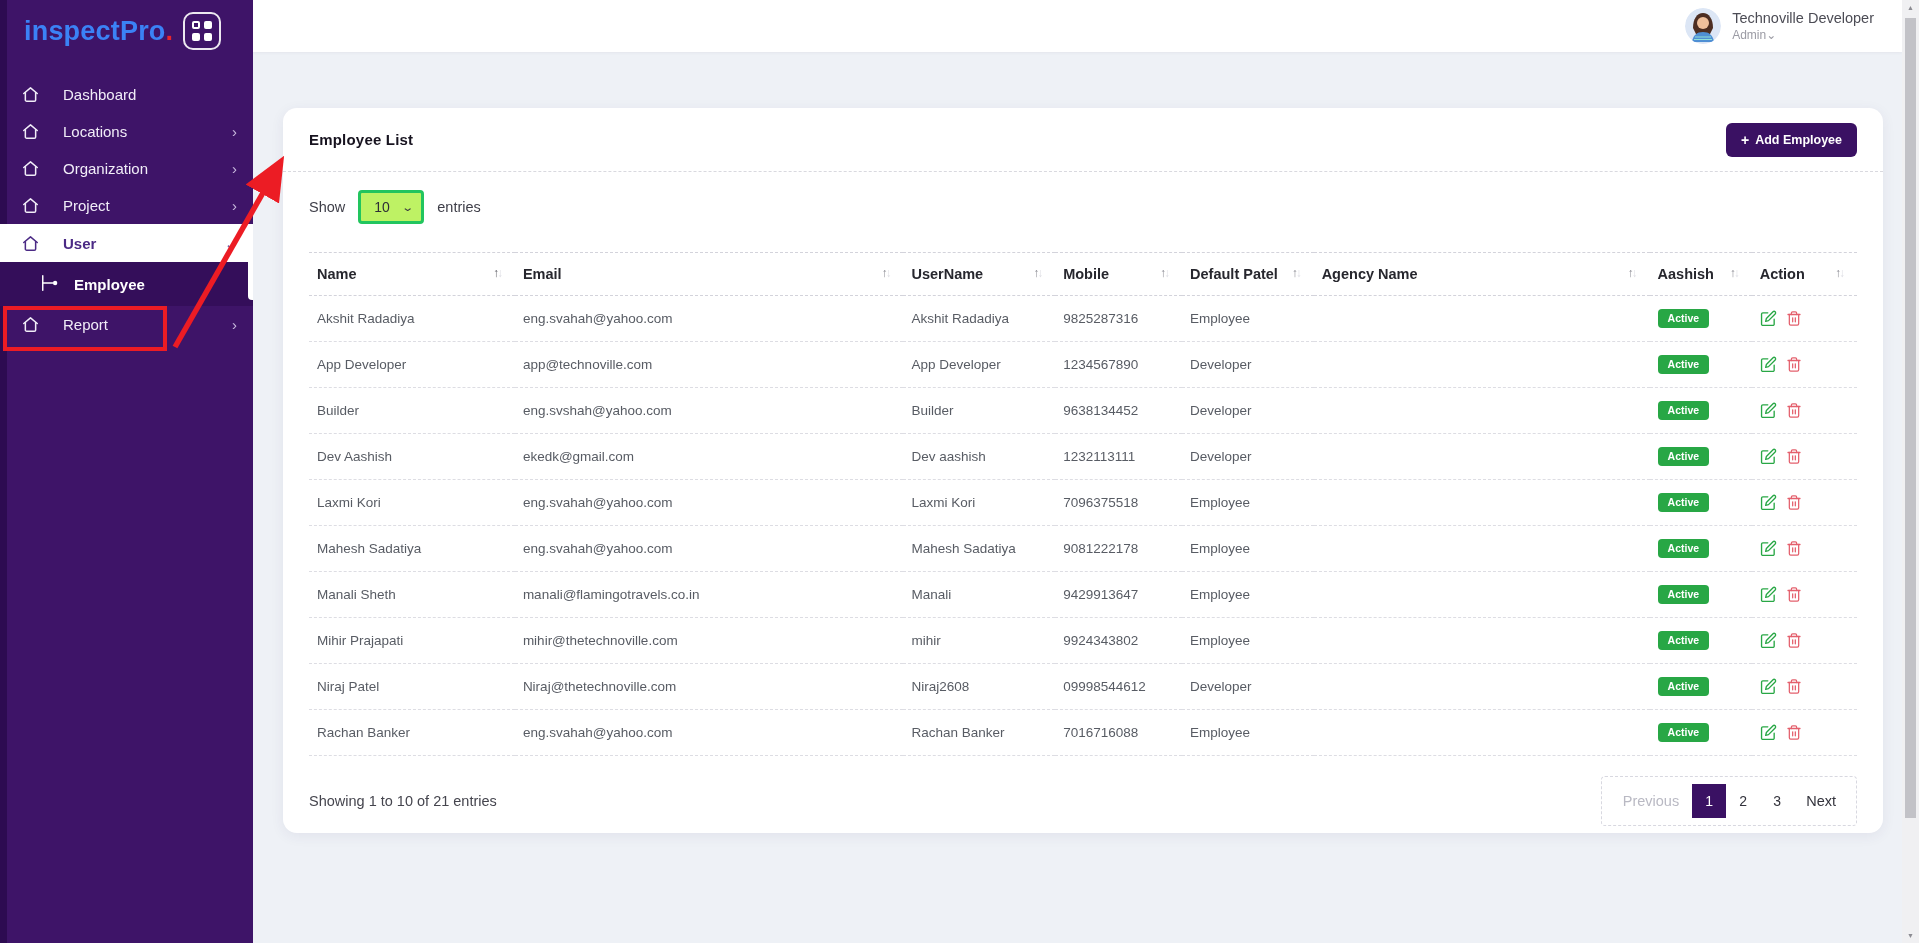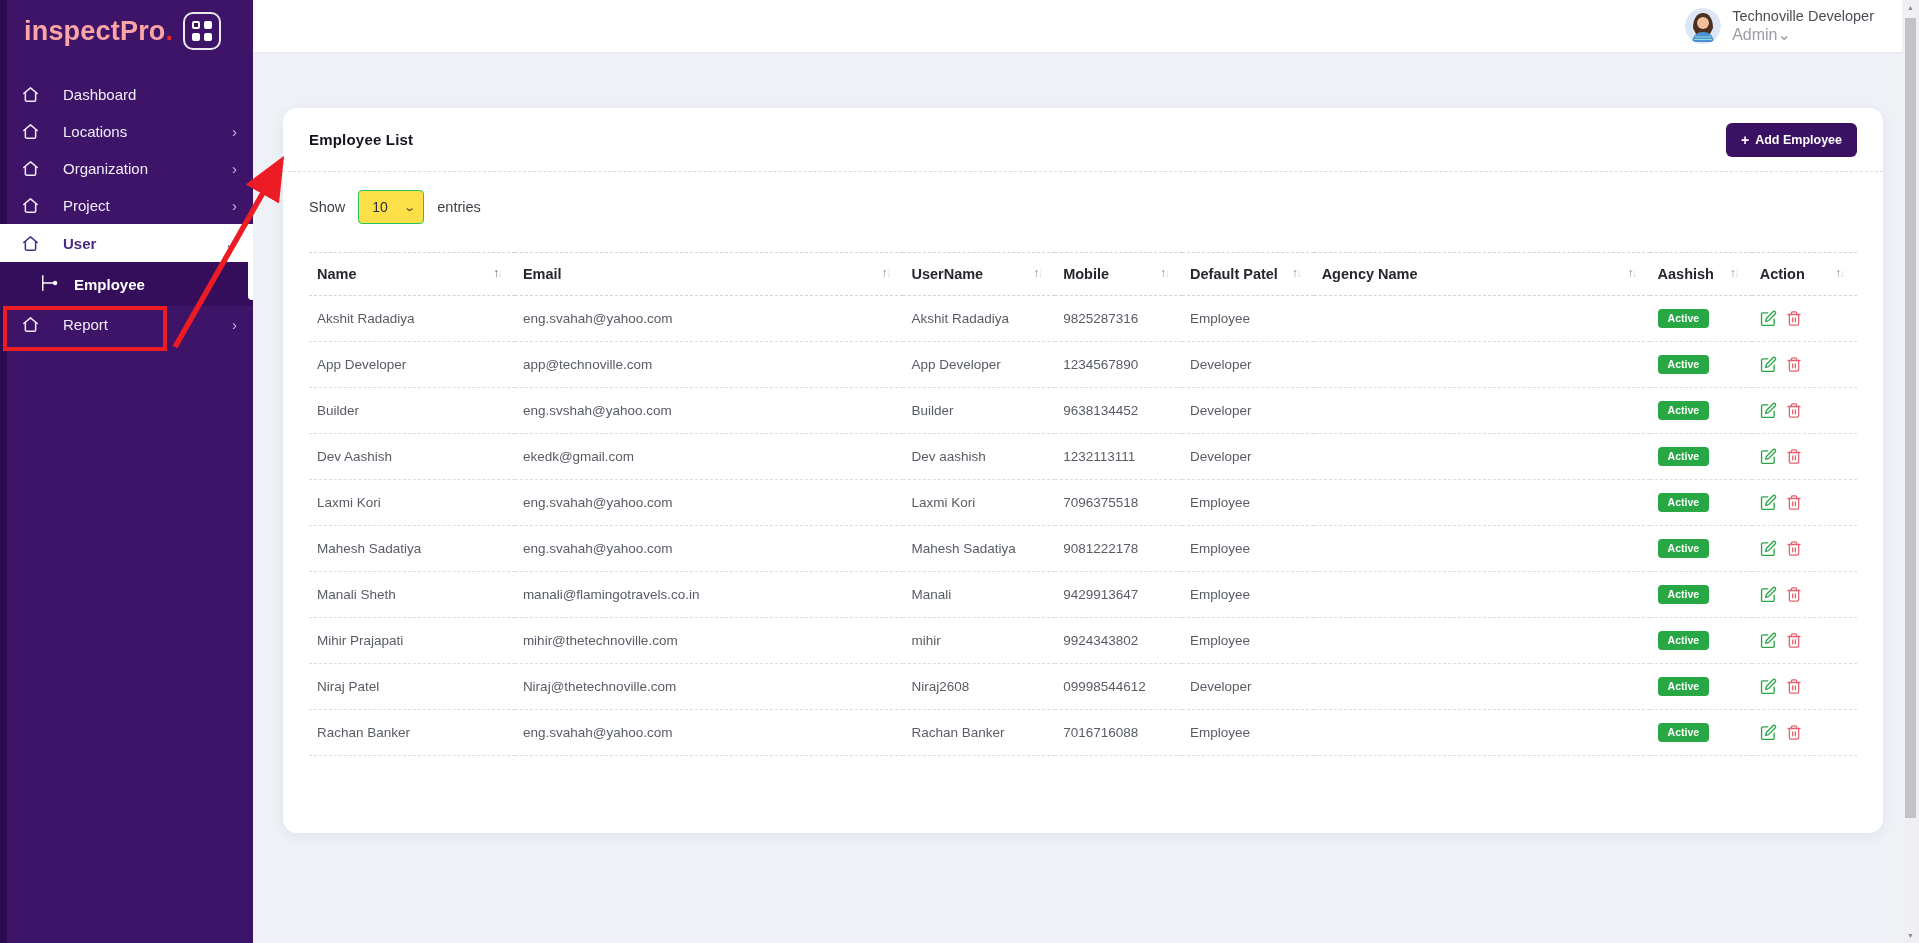--- a/index.html
+++ b/index.html
@@ -4,52 +4,52 @@
 <style>
   * { box-sizing: border-box; margin: 0; padding: 0; }
   html,body { width:1919px; height:943px; }
   body { font-family:"Liberation Sans","DejaVu Sans",sans-serif; background:#eef1f6; overflow:hidden; }
   .app { position:relative; width:1919px; height:943px; background:#eef1f6; overflow:hidden; }
 
   
   .sidebar { position:absolute; left:0; top:0; bottom:0; width:253px; background:#3e1468; z-index:5; }
   .sidebar::before { content:""; position:absolute; left:0; top:0; bottom:0; width:7px; background:#2d0b51; }
   .logo-row { height:62px; display:flex; align-items:center; padding-left:24px; gap:10px; position:relative; z-index:1; }
-  .logo-text { color:#fca5a5; font-size:27px; font-weight:800; letter-spacing:.2px; }
+  .logo-text { color:#3b82f6; font-size:27px; font-weight:800; letter-spacing:.2px; }
   .logo-dot { color:#e8262b; }
   .grid-badge { width:38px; height:38px; border:2px solid rgba(255,255,255,.9); border-radius:10px; display:grid; grid-template-columns:8px 8px; grid-template-rows:8px 8px; gap:4px; place-content:center; }
   .grid-badge span { width:8px; height:8px; border-radius:2px; background:#fff; }
   .grid-badge span.hollow { background:transparent; border:2px solid #fff; }
   .menu { position:relative; z-index:1; padding-top:14px; }
   .menu-item { height:37px; display:flex; align-items:center; gap:22px; padding:0 16px 0 21px; color:#f1edf8; font-size:15px; cursor:pointer; position:relative; }
   .menu-item .mi-icon { display:flex; width:20px; color:#f1edf8; }
   .menu-item .chev { margin-left:auto; color:#c9bade; font-size:15px; line-height:1; }
   .menu-item.active { background:#ffffff; color:#4b2a85; font-weight:700; height:38px; }
   .menu-item.active .mi-icon { color:#4b2a85; }
   .menu-item.active .chev { color:#7a62a5; }
   .sub-item { height:44px; display:flex; align-items:center; gap:12px; padding-left:40px; background:#340e5a; color:#ffffff; font-size:15px; font-weight:600; cursor:pointer; position:relative; }
   .side-pill { position:absolute; right:0; top:258px; width:5px; height:42px; background:#ffffff; border-radius:4px 0 0 4px; z-index:2; }
 
   
   .topbar { position:absolute; left:253px; top:0; width:1649px; height:52px; background:#ffffff; box-shadow:0 1px 3px rgba(30,20,60,.05); display:flex; align-items:center; justify-content:flex-end; padding-right:28px; gap:11px; z-index:2; }
   .avatar { width:36px; height:36px; border-radius:50%; overflow:hidden; flex:0 0 36px; cursor:pointer; }
   .user-block { line-height:1.25; cursor:pointer; }
   .user-name { font-size:14.5px; color:#4c4c55; }
-  .user-role { font-size:16px; color:#9b9ba4; }
+  .user-role { font-size:12px; color:#9b9ba4; }
 
   
   .card { position:absolute; left:283px; top:108px; width:1600px; height:725px; background:#ffffff; border-radius:14px; box-shadow:0 3px 14px rgba(50,40,100,.07); z-index:3; }
   .card-header { height:64px; display:flex; align-items:center; justify-content:space-between; padding:0 26px; border-bottom:1px dashed #d9d9df; }
   .page-title { font-size:15px; font-weight:800; color:#17131f; letter-spacing:.2px; }
   .btn-add { background:#3a1163; color:#fff; border:none; border-radius:6px; font-size:12.5px; font-weight:700; font-family:inherit; padding:10px 15px; display:flex; align-items:center; gap:6px; cursor:pointer; }
   .btn-add .plus { font-size:14px; font-weight:800; line-height:1; }
 
   .controls { height:70px; display:flex; align-items:center; justify-content:space-between; padding:0 26px; }
   .controls-left { display:flex; align-items:center; gap:13px; font-size:14.5px; color:#3e3e48; }
-  .select-box { width:66px; height:34px; border:1px solid #22c55e; border-radius:4px; display:flex; align-items:center; justify-content:space-between; padding:0 9px 0 13px; font-size:14px; color:#2e2e36; cursor:pointer; background:#fde047; }
+  .select-box { width:66px; height:34px; border:3px solid #22c55e; border-radius:4px; display:flex; align-items:center; justify-content:space-between; padding:0 9px 0 13px; font-size:14px; color:#2e2e36; cursor:pointer; background:#bef264; }
   .select-box .sel-chev { font-size:11px; color:#3a3a40; transform:scaleX(1.4); }
   .controls-right { display:flex; align-items:center; gap:10px; font-size:14.5px; color:#3e3e48; }
   .search-input { width:192px; height:36px; border:1px dashed #cfcfd8; border-radius:3px; font-family:inherit; font-size:14px; color:#333; padding:0 10px; outline:none; background:#fff; }
 
   .table-wrap { padding:10px 26px 0 26px; }
   table { width:100%; border-collapse:collapse; table-layout:fixed; }
   thead th { border-top:1px dashed #d3d3db; border-bottom:1px dashed #d3d3db; text-align:left; font-size:14.5px; font-weight:700; color:#27272e; padding:13px 6px 13px 8px; cursor:pointer; white-space:nowrap; }
   th .sort { float:right; font-size:12px; letter-spacing:-2px; padding-right:8px; }
   th .sort .up { color:#8a8a92; }
   th .sort .dn { color:#dedee4; }
@@ -494,20 +494,32 @@
                       <line x1="14" y1="11" x2="14" y2="17"></line>
                     </svg>
                   </button>
                 </span>
               </td>
             </tr>
           </tbody>
       </table>
     </div>
 
+    <div class="card-footer">
+      <div class="summary">Showing 1 to 10 of 21 entries</div>
+      <div class="pagination">
+        <span class="pg-prev">Previous</span>
+        <span style="display:flex;">
+            <span class="pg-num active">1</span>
+            <span class="pg-num">2</span>
+            <span class="pg-num">3</span>
+          </span>
+        <span class="pg-next">Next</span>
+      </div>
+    </div>
   </section>
 
   <div class="scrollbar">
     <div class="sb-arrow up">▲</div>
     <div class="sb-thumb"></div>
     <div class="sb-arrow down">▼</div>
   </div>
 
   <div class="annot-rect"></div>
   <svg class="annot-arrow" viewBox="0 0 175 230">

